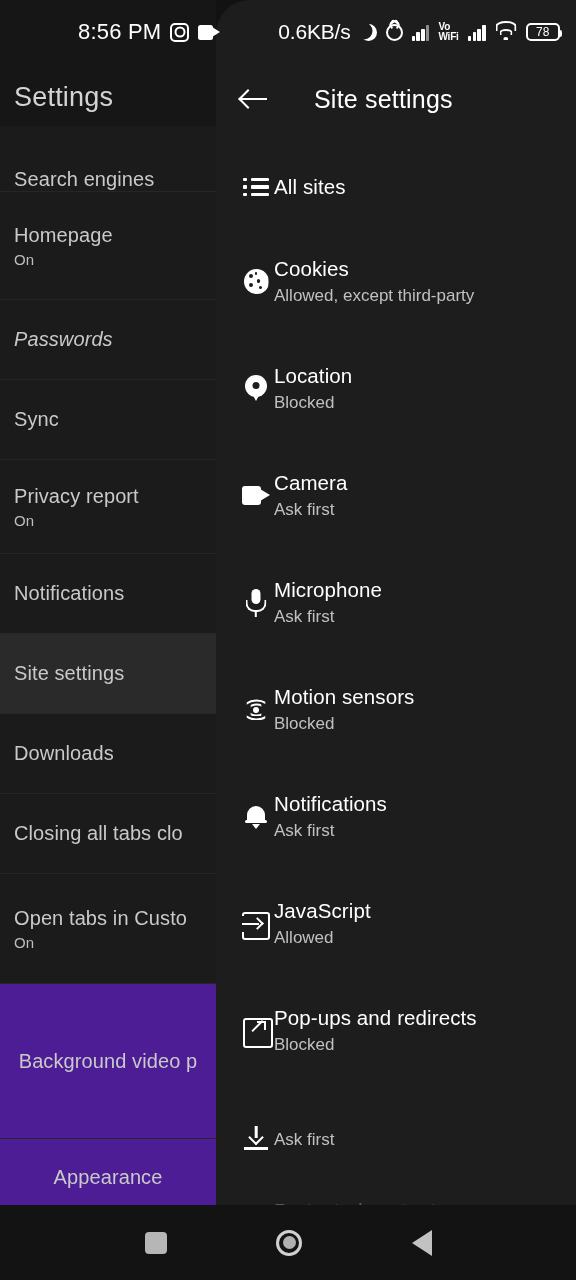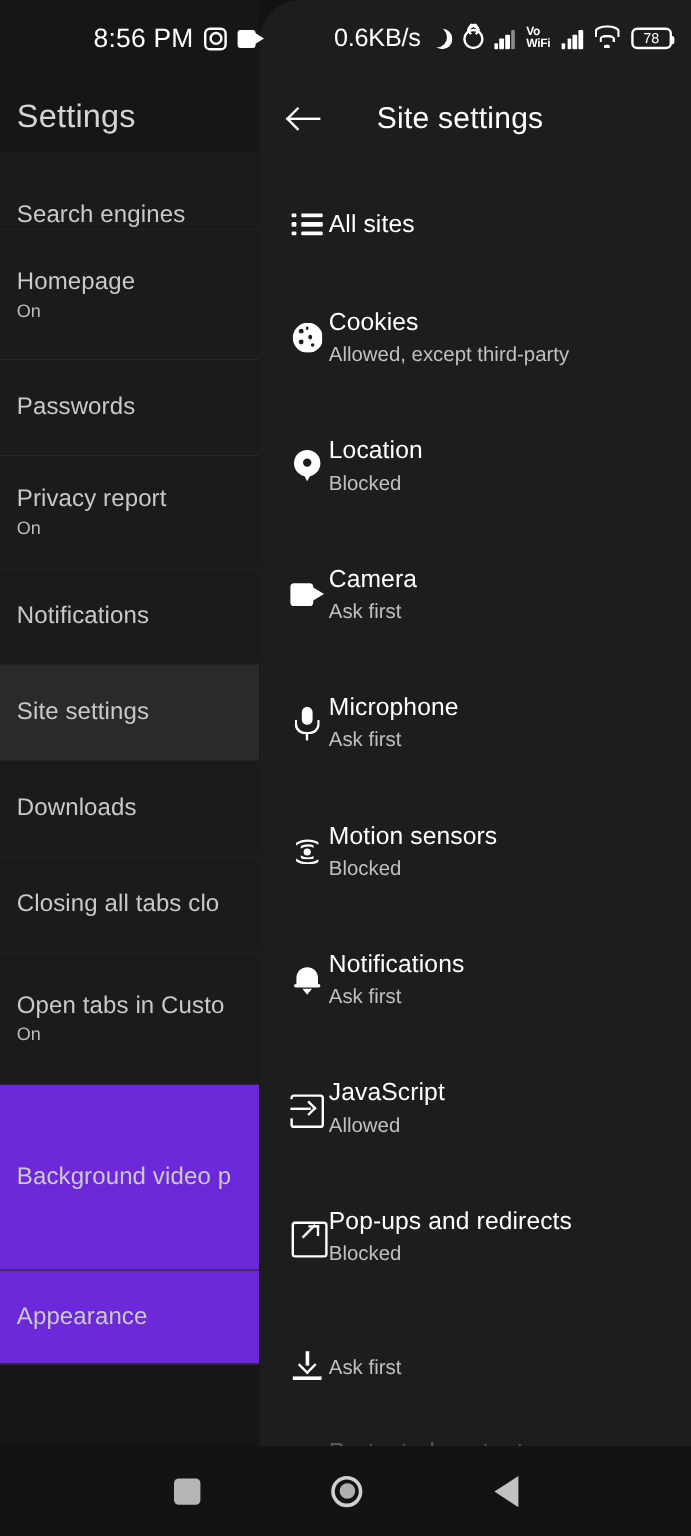--- a/index.html
+++ b/index.html
@@ -75,21 +75,21 @@
     position:absolute; top:82px; left:14px;
     font-size:27px; color:#d4d4d4; letter-spacing:.2px;
   }
   #sidelist{ position:absolute; top:126px; left:0; width:216px; }
   .side-row{
     position:relative; padding:0 14px;
     display:flex; flex-direction:column; justify-content:center;
     border-bottom:1px solid #262626;
     background:#1b1b1b;
   }
-  .side-row.plain{ background:#6d28d9; }
+  .side-row.plain{ background:#4c1d95;text-align:center; }
   .side-row.sel{ background:#2a2a2a; }
   .side-row .s-label{
     font-size:20px; color:#c9c9c9; white-space:nowrap; letter-spacing:.1px;
   }
   .side-row .s-sub{ font-size:15px; color:#bdbdbd; margin-top:4px; }
 
   
   #panel{
     position:absolute; top:0; left:216px; width:360px; height:1205px;
     background:#1d1d1d; border-top-left-radius:34px; overflow:hidden; z-index:20;
@@ -222,22 +222,25 @@
   <div id="sidebar">
     <div class="side-title">Settings</div>
     <div id="sidelist">
         <div class="side-row" style="height: 66px; padding-top: 0px; justify-content: flex-end;">
           <div class="s-label">Search engines</div>
         </div>
         <div class="side-row" style="height: 108px;">
           <div class="s-label">Homepage</div>
           <div class="s-sub">On</div>
         </div>
+        <div class="side-row" style="height: 80px; font-style: italic;">
+          <div class="s-label">Passwords</div>
+        </div>
         <div class="side-row" style="height: 80px;">
-          <div class="s-label">Passwords</div>
+          <div class="s-label">Sync</div>
         </div>
         <div class="side-row" style="height: 94px;">
           <div class="s-label">Privacy report</div>
           <div class="s-sub">On</div>
         </div>
         <div class="side-row" style="height: 80px;">
           <div class="s-label">Notifications</div>
         </div>
         <div class="side-row sel" style="height: 80px;">
           <div class="s-label">Site settings</div>

